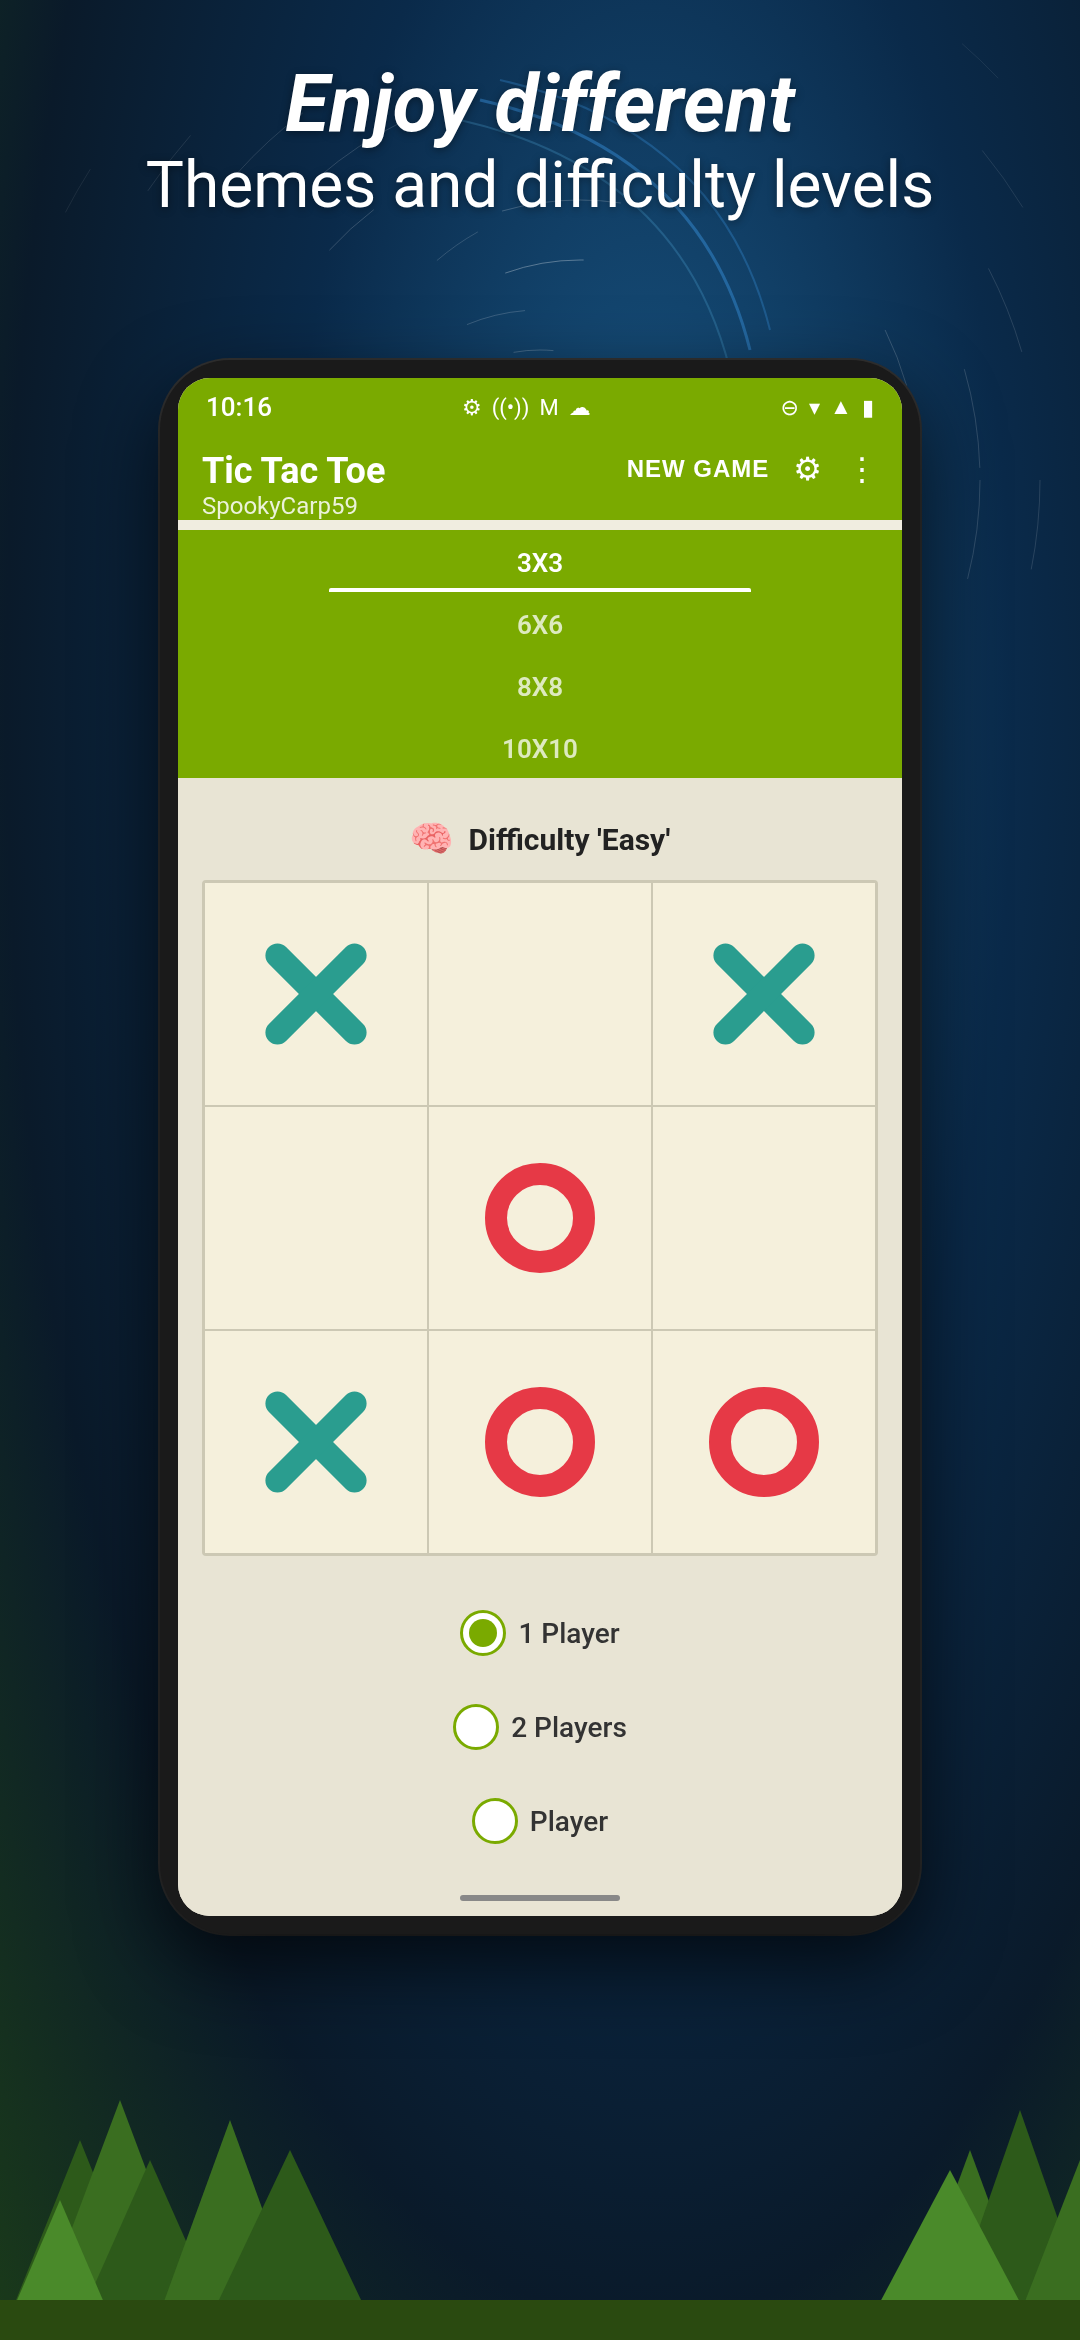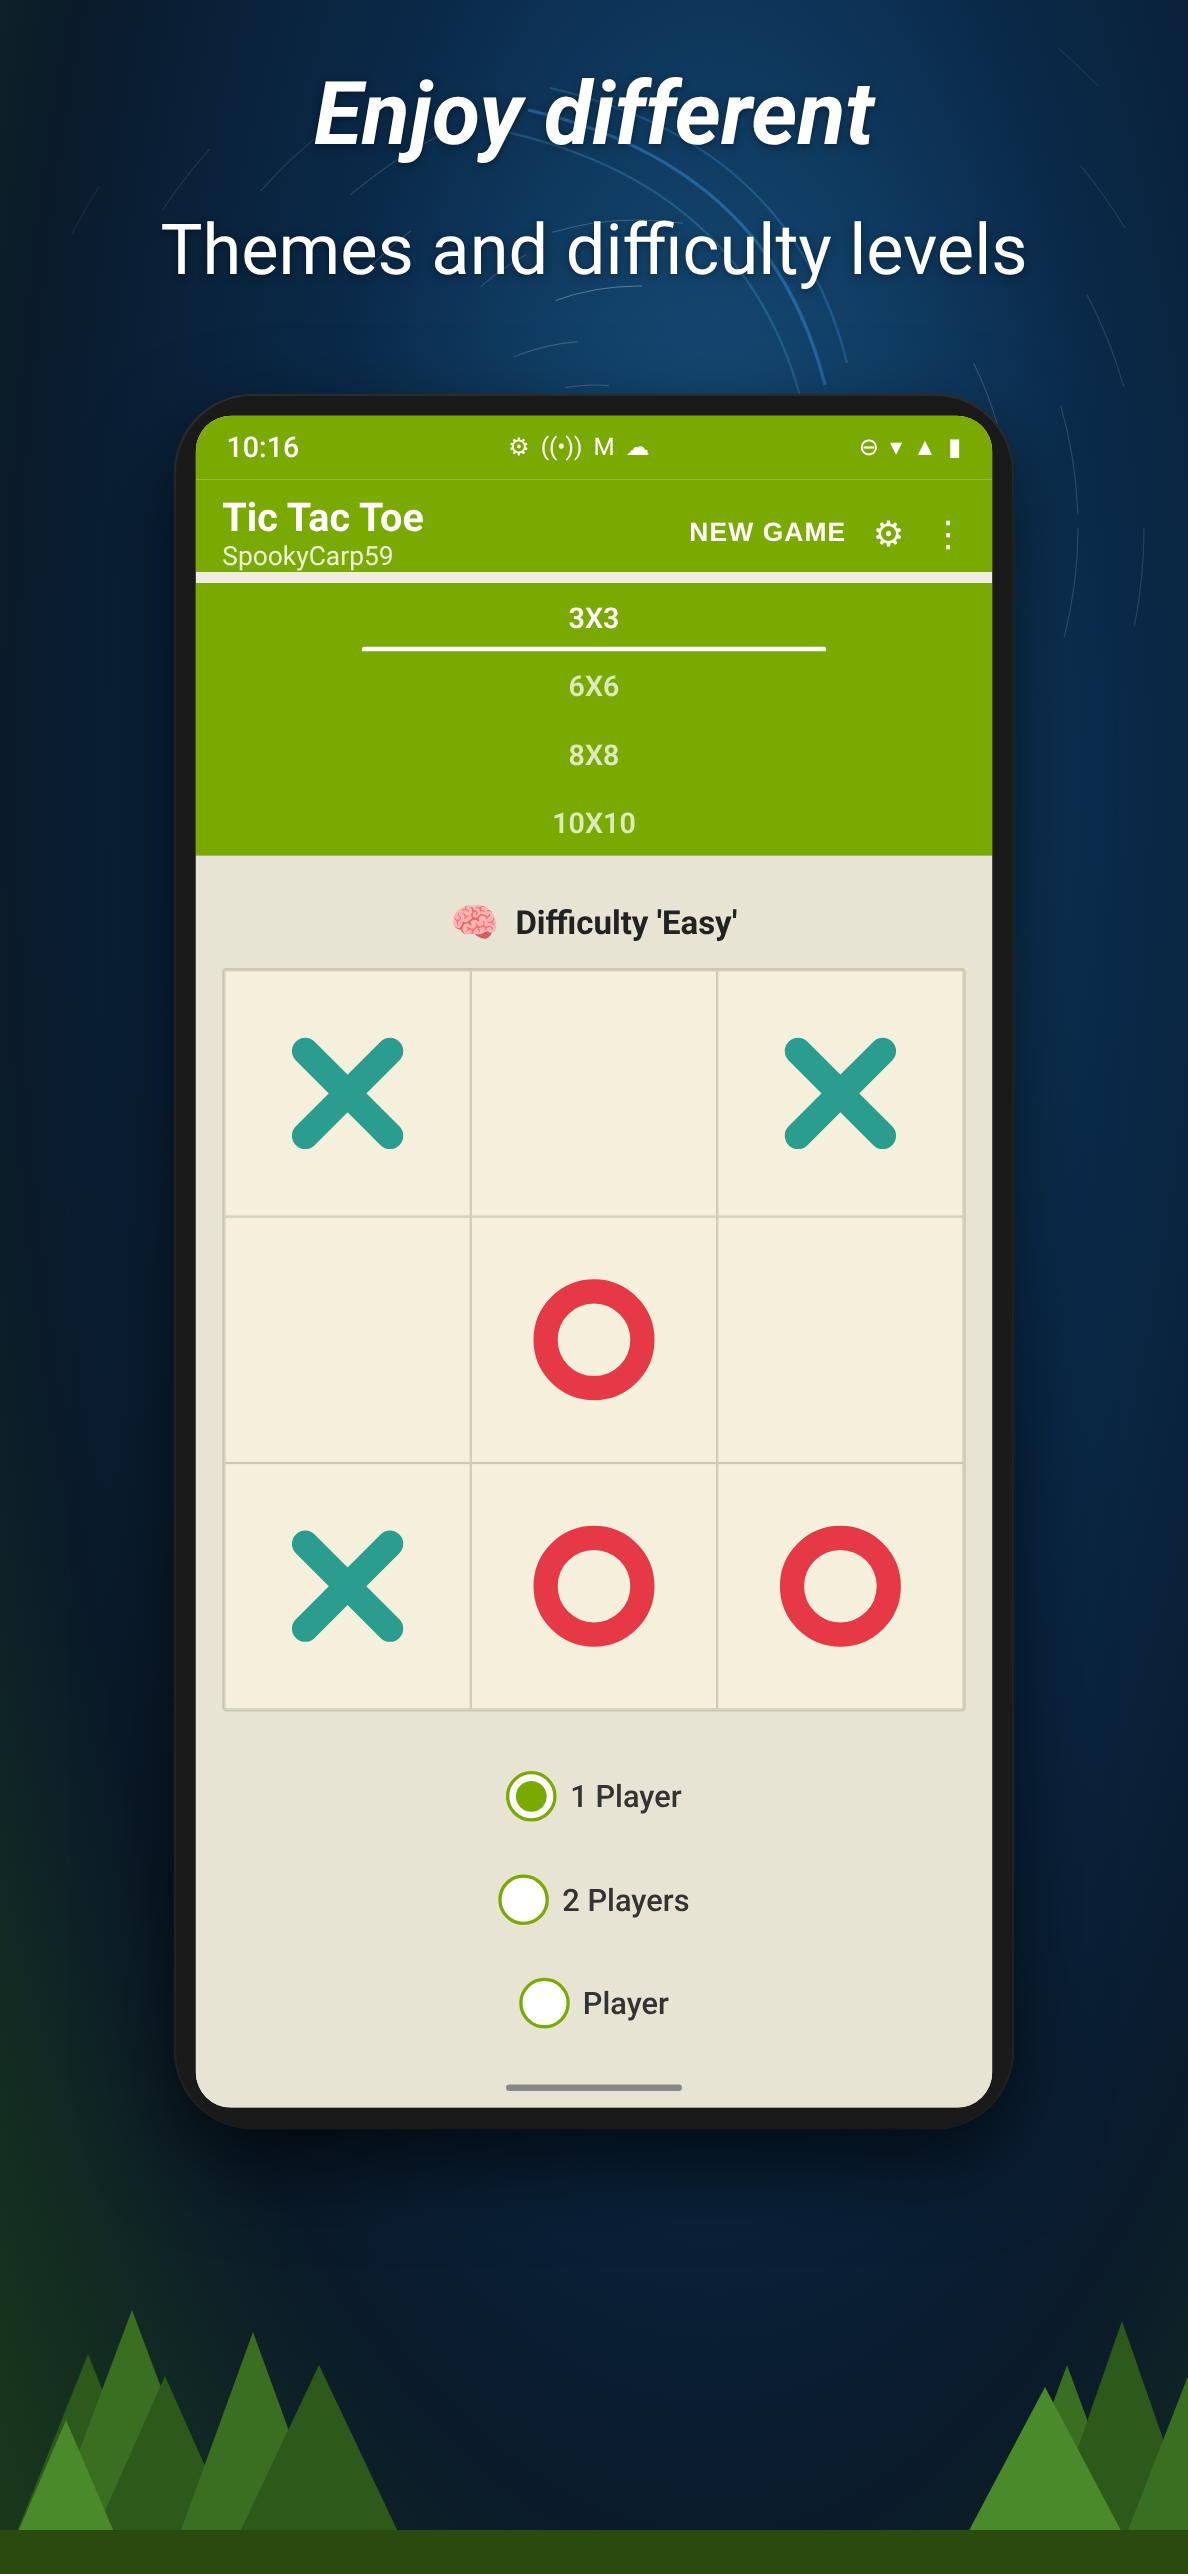--- a/index.html
+++ b/index.html
@@ -61,21 +61,20 @@
       font-weight: 700;
       line-height: 1.1;
       text-shadow: 0 2px 8px rgba(0,0,0,0.4);
       font-style: italic;
     }
     .hero-subtitle {
       font-size: 64px;
       font-weight: 400;
       line-height: 1.2;
       text-shadow: 0 2px 8px rgba(0,0,0,0.4);
-      margin-top: 42px;
     }
 
     
     .phone-container {
       position: absolute;
       top: 360px;
       left: 50%;
       transform: translateX(-50%);
       z-index: 20;
       width: 760px;
@@ -122,21 +121,21 @@
       display: flex;
       gap: 10px;
       align-items: center;
     }
 
     
     .app-bar {
       background: #7aaa00;
       padding: 14px 24px 0;
       display: flex;
-      align-items: center;
+      align-items: flex-start;
       justify-content: space-between;
     }
     .app-title-section {}
     .app-title {
       color: white;
       font-size: 36px;
       font-weight: 700;
     }
     .app-subtitle {
       color: rgba(255,255,255,0.85);

